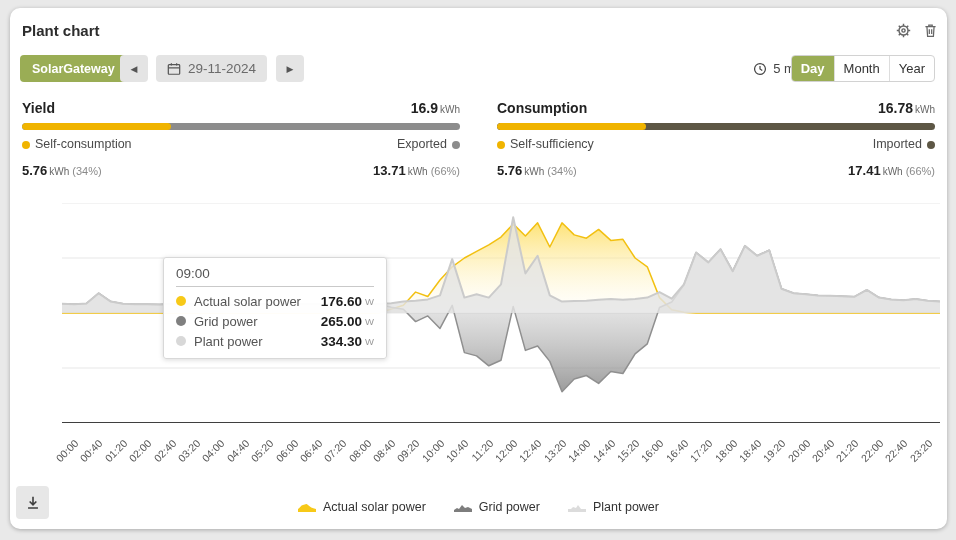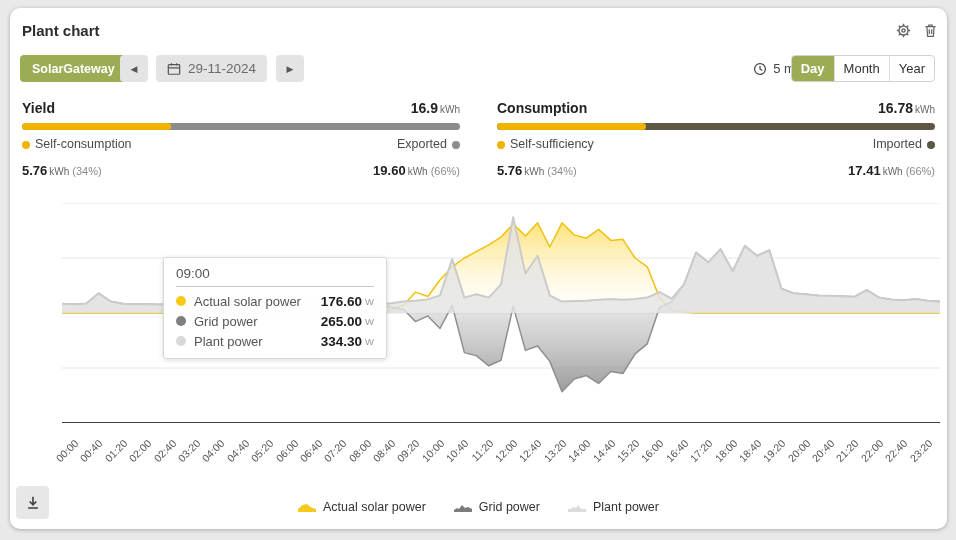--- a/index.html
+++ b/index.html
@@ -123,21 +123,21 @@
       </div>
       <div class="bar" id="yield-bar" style="background: rgb(140, 140, 140);">
           <div class="fill" id="yield-fill" style="width: 34%; background: rgb(240, 180, 0);"></div>
         </div>
       <div class="subrow">
         <span><span class="dot" style="background: rgb(240, 180, 0);"></span><span>Self-consumption</span></span>
         <span><span>Exported</span><span class="dot r" style="background: rgb(140, 140, 140);"></span></span>
       </div>
       <div class="valrow">
         <span><span class="val">5.76</span><span class="unit">kWh</span><span class="pct">(34%)</span></span>
-        <span><span class="val">19.60</span><span class="unit">kWh</span><span class="pct">(66%)</span></span>
+        <span><span class="val">13.71</span><span class="unit">kWh</span><span class="pct">(66%)</span></span>
       </div>
     </div>
     <div class="sumcol">
       <div class="sumhead">
         <span class="sumtitle">Consumption</span>
         <span class="sumtotal"><span>16.78</span><span class="unit">kWh</span></span>
       </div>
       <div class="bar" id="cons-bar" style="background: rgb(93, 87, 69);">
           <div class="fill" id="cons-fill" style="width: 34%; background: rgb(240, 180, 0);"></div>
         </div>

